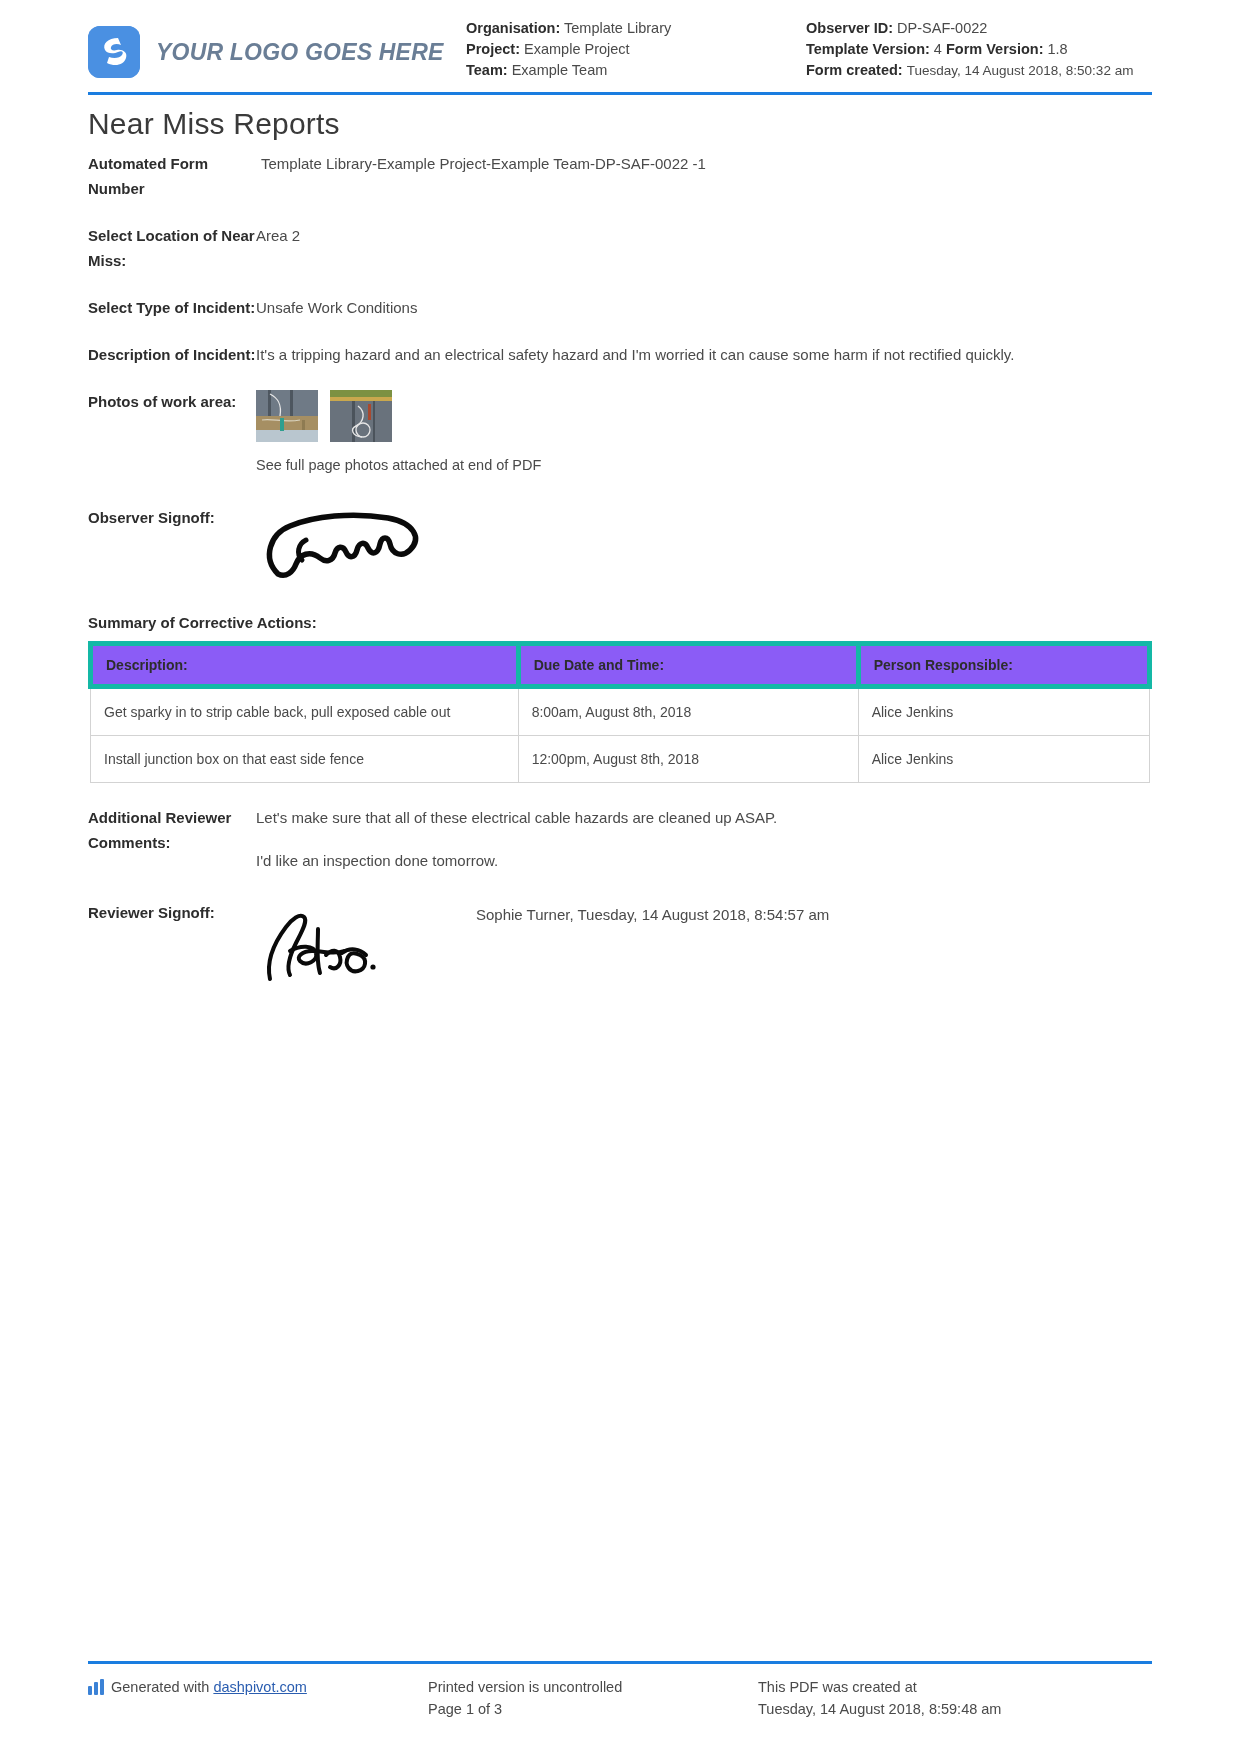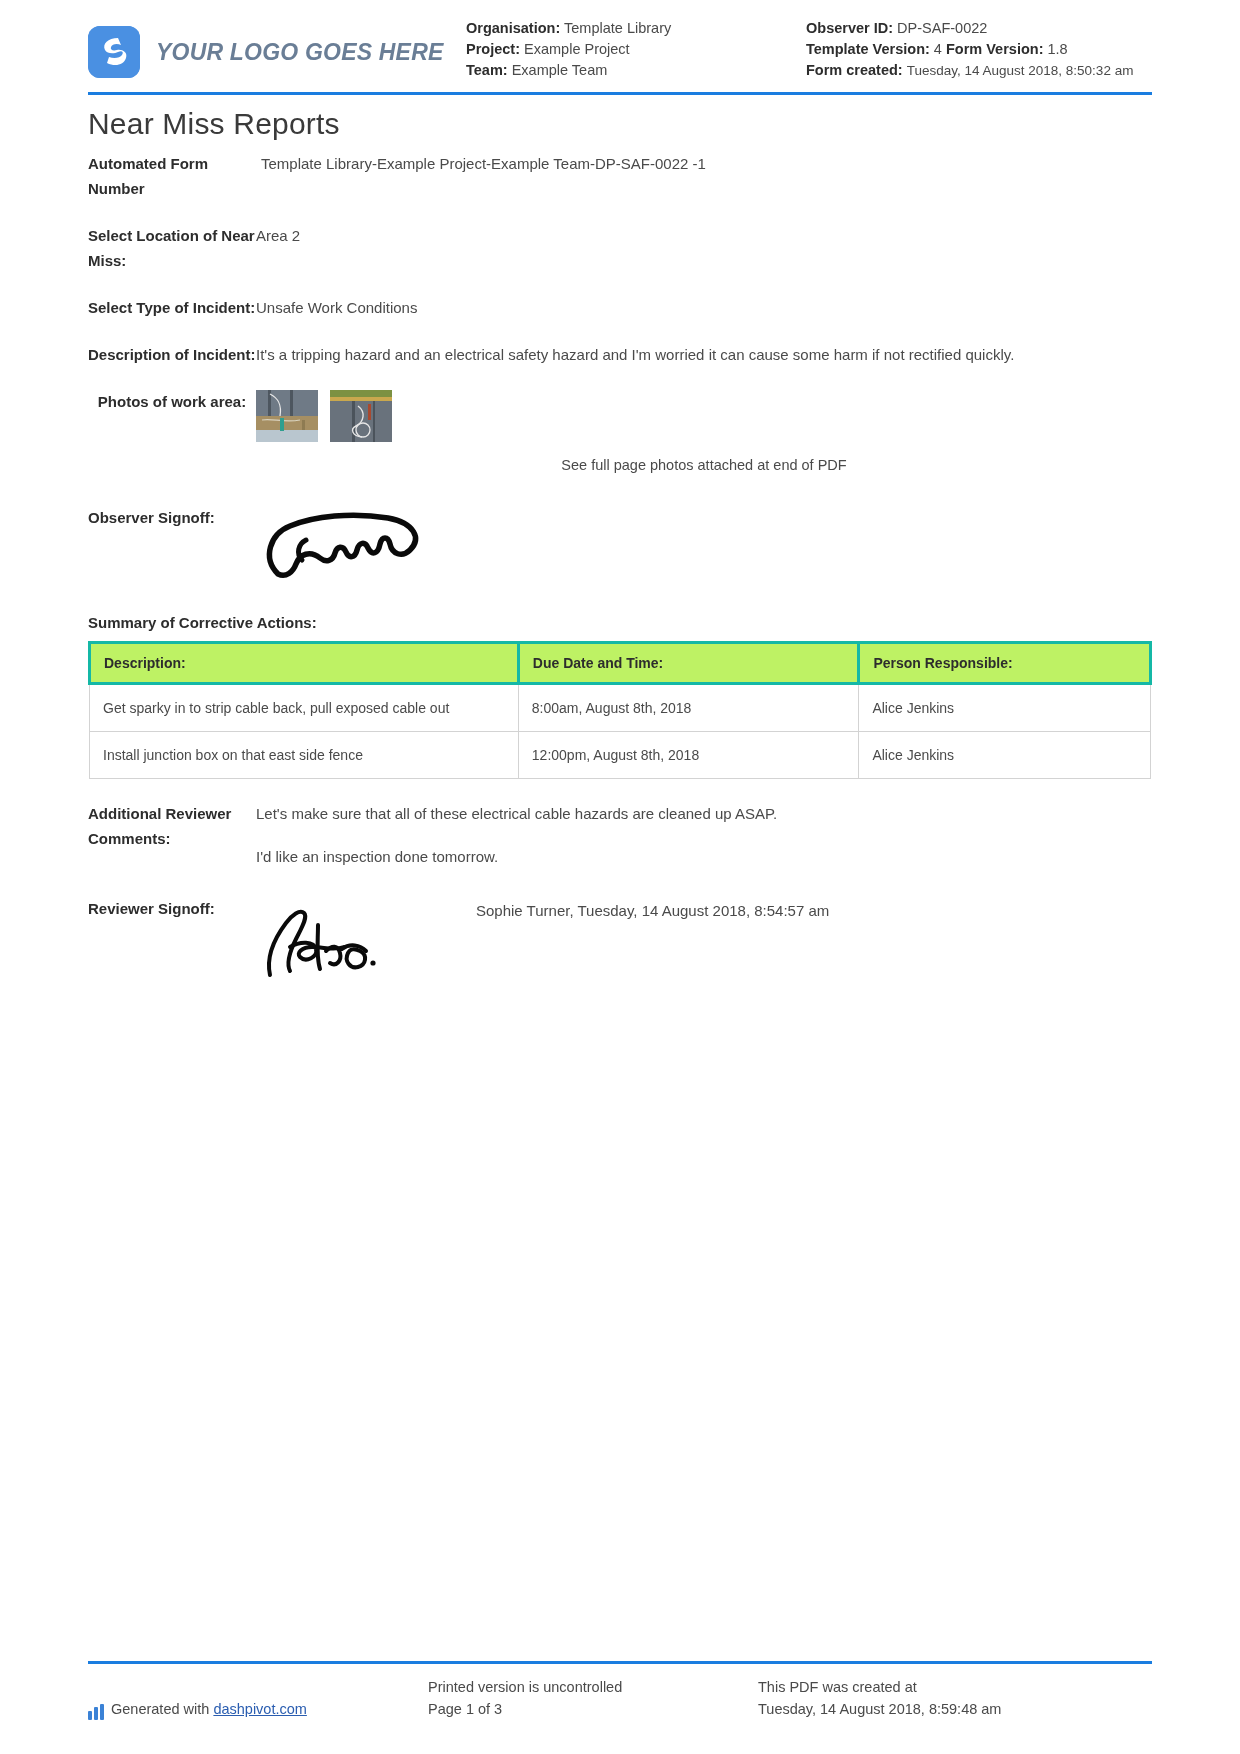--- a/index.html
+++ b/index.html
@@ -159,22 +159,22 @@
     font-weight: bold;
     color: #2d2d2d;
     margin: 14px 0 10px 0;
   }
   table.actions {
     width: 100%;
     border-collapse: collapse;
     table-layout: fixed;
   }
   table.actions th {
-    background: #bef264;
-    border: 3px solid #14b8a6;
+    background: #8b5cf6;
+    border: 5px solid #14b8a6;
     text-align: left;
     font-size: 14px;
     font-weight: bold;
     color: #2d2d2d;
     padding: 11px 13px;
   }
   table.actions td {
     border: 1px solid #d3d3d3;
     font-size: 14px;
     color: #4a4a4a;
@@ -199,21 +199,21 @@
     width: 100%;
   }
   .footer-cols {
     display: flex;
     padding-top: 12px;
     font-size: 14.5px;
     line-height: 22px;
     color: #4a4a4a;
   }
   .fcol { flex: 0 0 auto; }
-  .fcol.a { width: 340px; display: flex; align-items: flex-end; }
+  .fcol.a { width: 340px; display: flex; align-items: flex-start; }
   .fcol.b { width: 330px; }
   .fcol.c { width: 380px; }
   .bars-icon {
     display: inline-flex;
     align-items: flex-end;
     gap: 2px;
     height: 16px;
     margin-right: 7px;
     margin-top: 3px;
   }
@@ -298,21 +298,21 @@
       <div class="field-value">Unsafe Work Conditions</div>
     </div>
 
     <div class="field-row">
       <div class="field-label">Description of Incident:</div>
       <div class="field-value">
         <p>It's a tripping hazard and an electrical safety hazard and I'm worried it can cause some harm if not rectified quickly.</p>
       </div>
     </div>
 
-    <div class="field-row" style="margin-bottom:28px;text-align:center;">
+    <div class="field-row" style="margin-bottom:28px;">
       <div class="field-label">Photos of work area:</div>
       <div class="field-value">
         <div class="photos-strip">
           <div class="photo-thumb">
             <svg width="62" height="52" viewBox="0 0 62 52" aria-hidden="true">
               <rect x="0" y="0" width="62" height="52" fill="#7a8591"></rect>
               <rect x="0" y="0" width="62" height="26" fill="#6f7a86"></rect>
               <rect x="12" y="0" width="3" height="28" fill="#4d565f"></rect>
               <rect x="34" y="0" width="3" height="28" fill="#4d565f"></rect>
               <rect x="0" y="26" width="62" height="16" fill="#a68f63"></rect>

